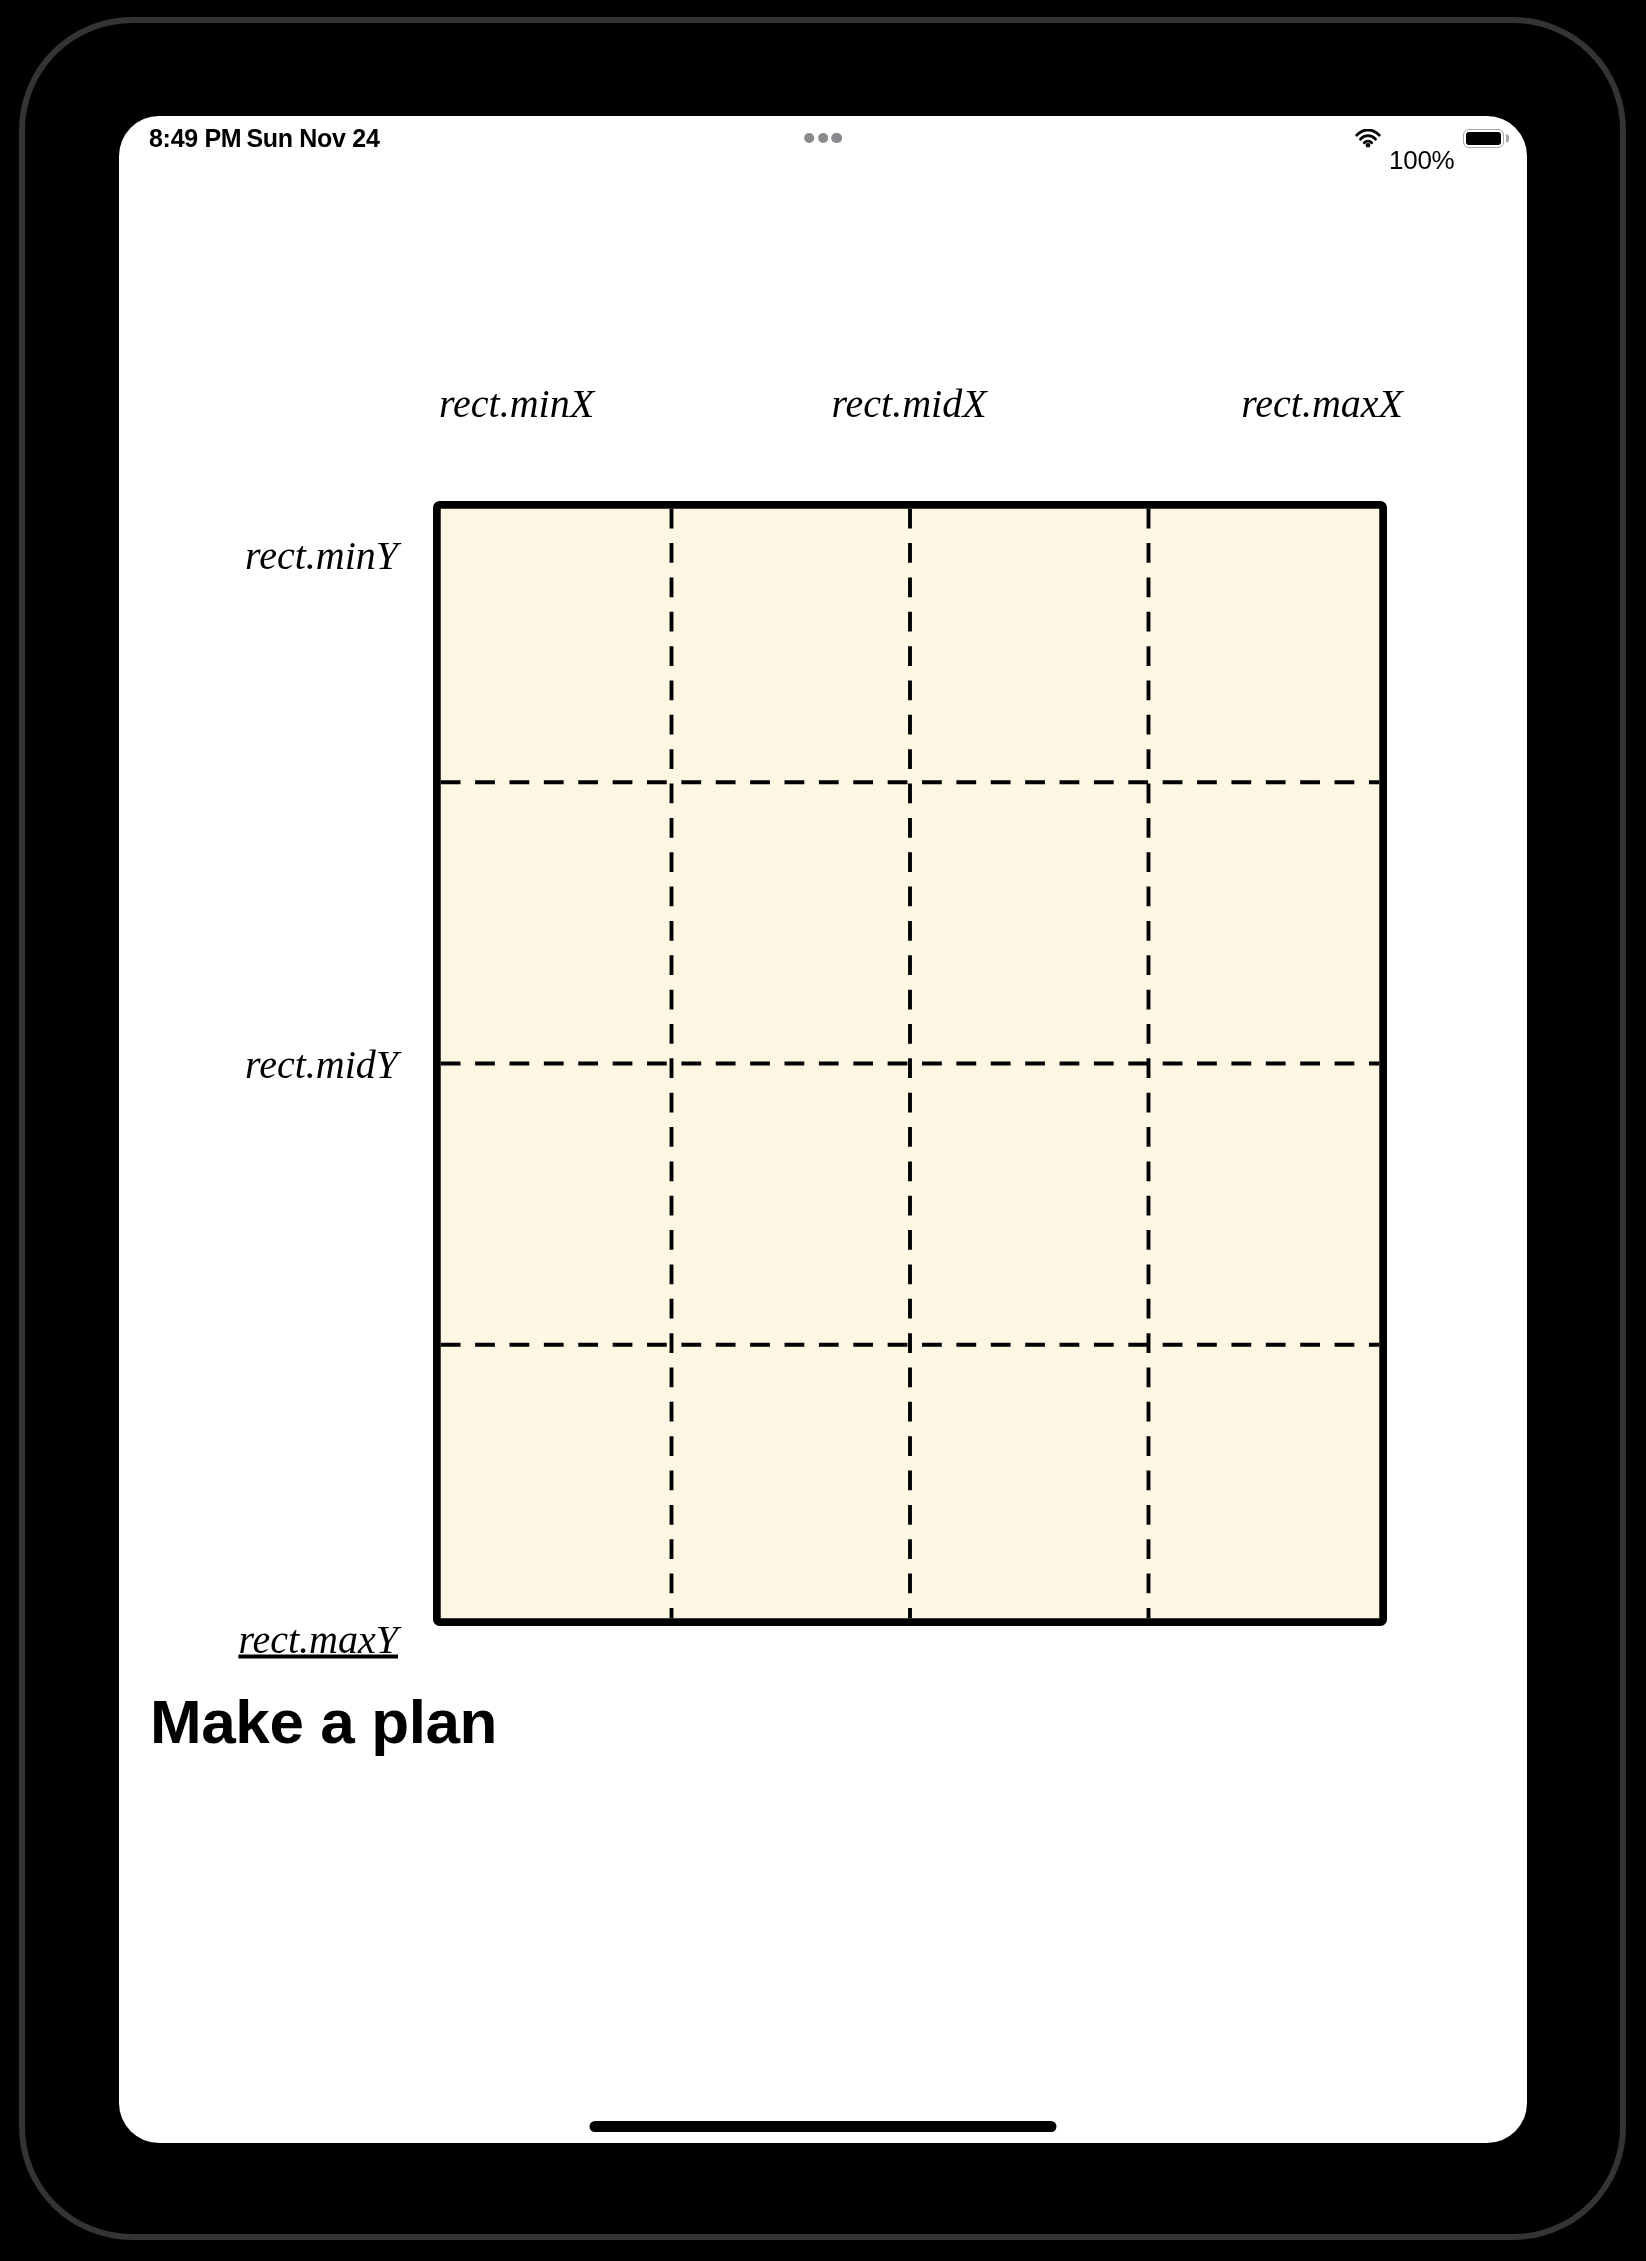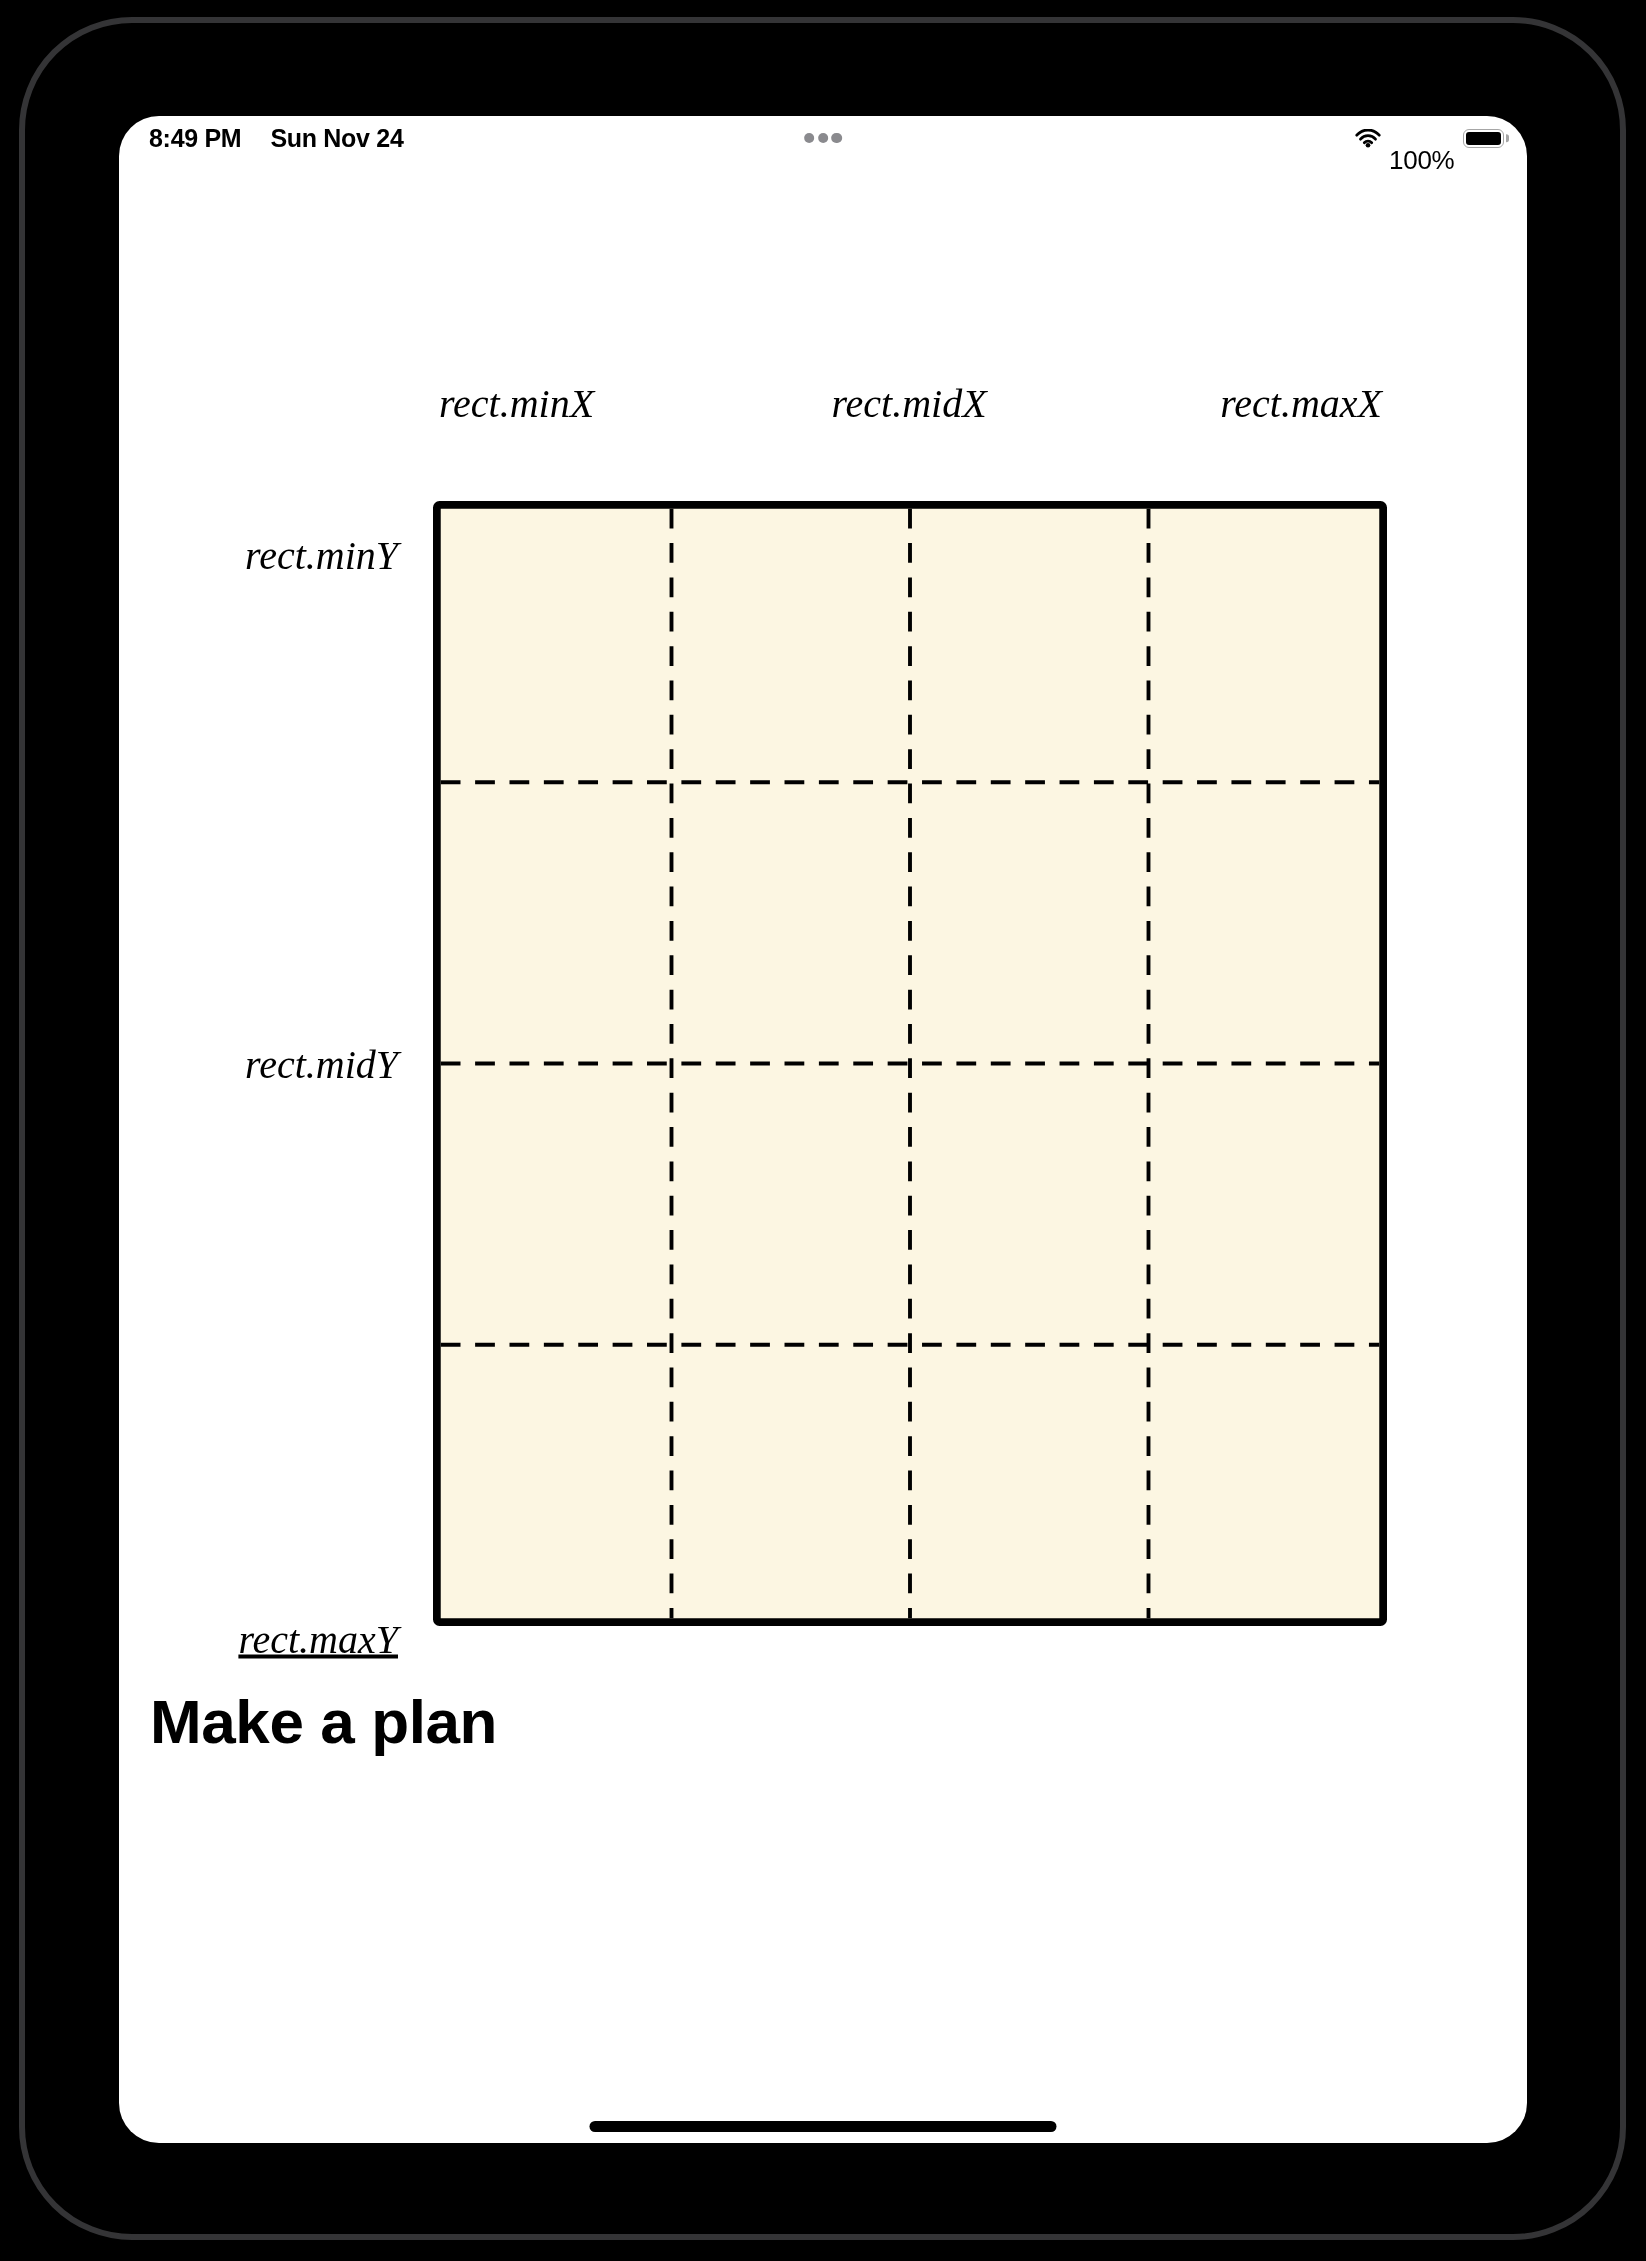--- a/index.html
+++ b/index.html
@@ -29,21 +29,21 @@
   }
   .screen{
     position:absolute;left:119px;top:116px;width:1408px;height:2027px;
     background:var(--screen-bg);
     border-radius:40px;
     overflow:hidden;
   }
   
   .status-left{
     position:absolute;left:30px;top:9.5px;height:26px;
-    display:flex;align-items:center;gap:29px;
+    display:flex;align-items:center;gap:5px;
     font-size:25px;font-weight:600;letter-spacing:-0.3px;
   }
   .status-dots{
     position:absolute;left:50%;top:17px;transform:translateX(-50%);
     display:flex;gap:3.4px;
   }
   .status-dots i{
     width:10.3px;height:10.3px;border-radius:50%;
     background:var(--status-dots);display:block;
   }
@@ -71,21 +71,21 @@
     font-family:"Liberation Serif","DejaVu Serif",serif;
     font-style:italic;
     font-size:40px;
     line-height:45px;
     white-space:nowrap;
     color:var(--text);
   }
   .lbl-x{top:265px;}
   .lbl-minx{left:320px;}
   .lbl-midx{left:790px;transform:translateX(-50%);}
-  .lbl-maxx{right:145px;}
+  .lbl-maxx{right:124px;}
   .lbl-y{right:1129px;transform:translateY(-50%);}
   .lbl-miny{top:403px;margin-top:36px;}
   .lbl-midy{top:948px;}
   .lbl-maxy{top:1523px;text-decoration:underline;}
   .grid-svg{
     position:absolute;left:314px;top:385px;width:954px;height:1125px;
     display:block;
   }
   .grid-svg .grid-rect{
     fill:var(--grid-fill);

